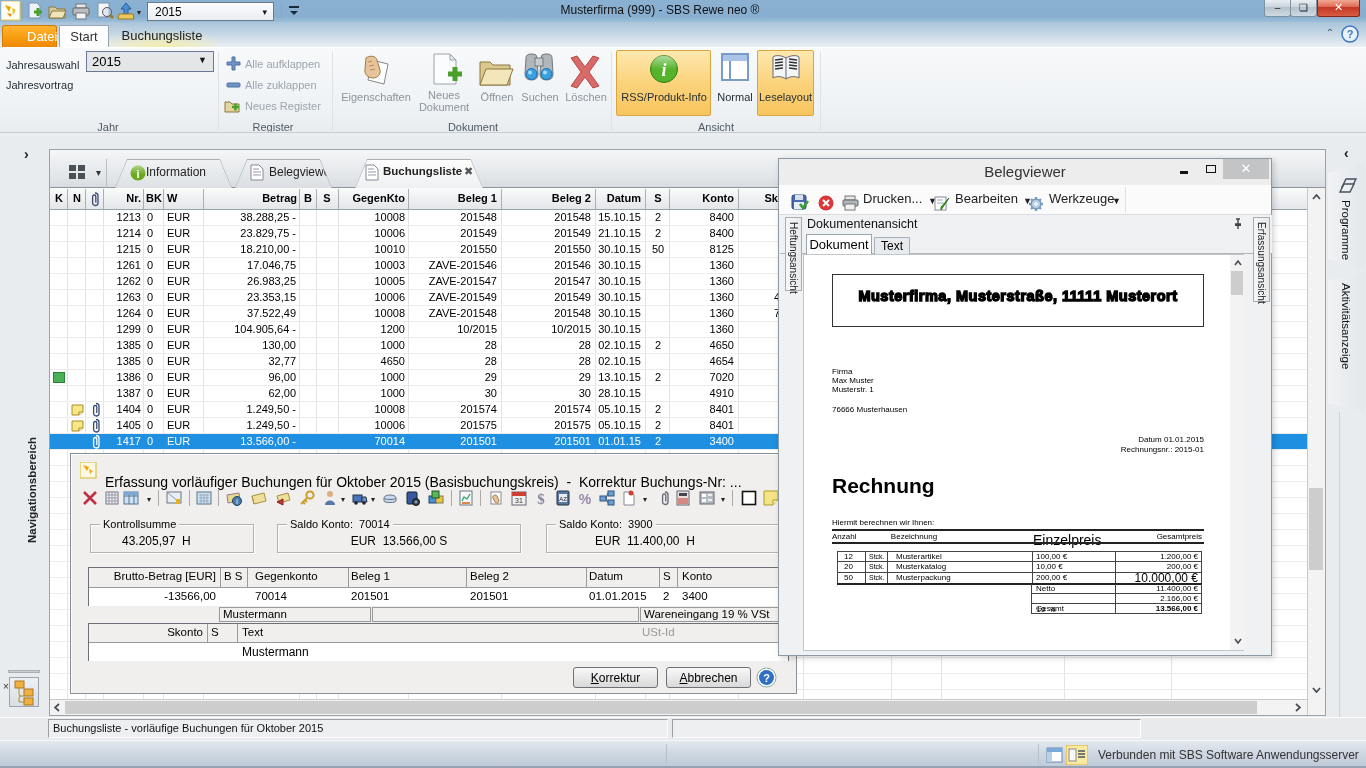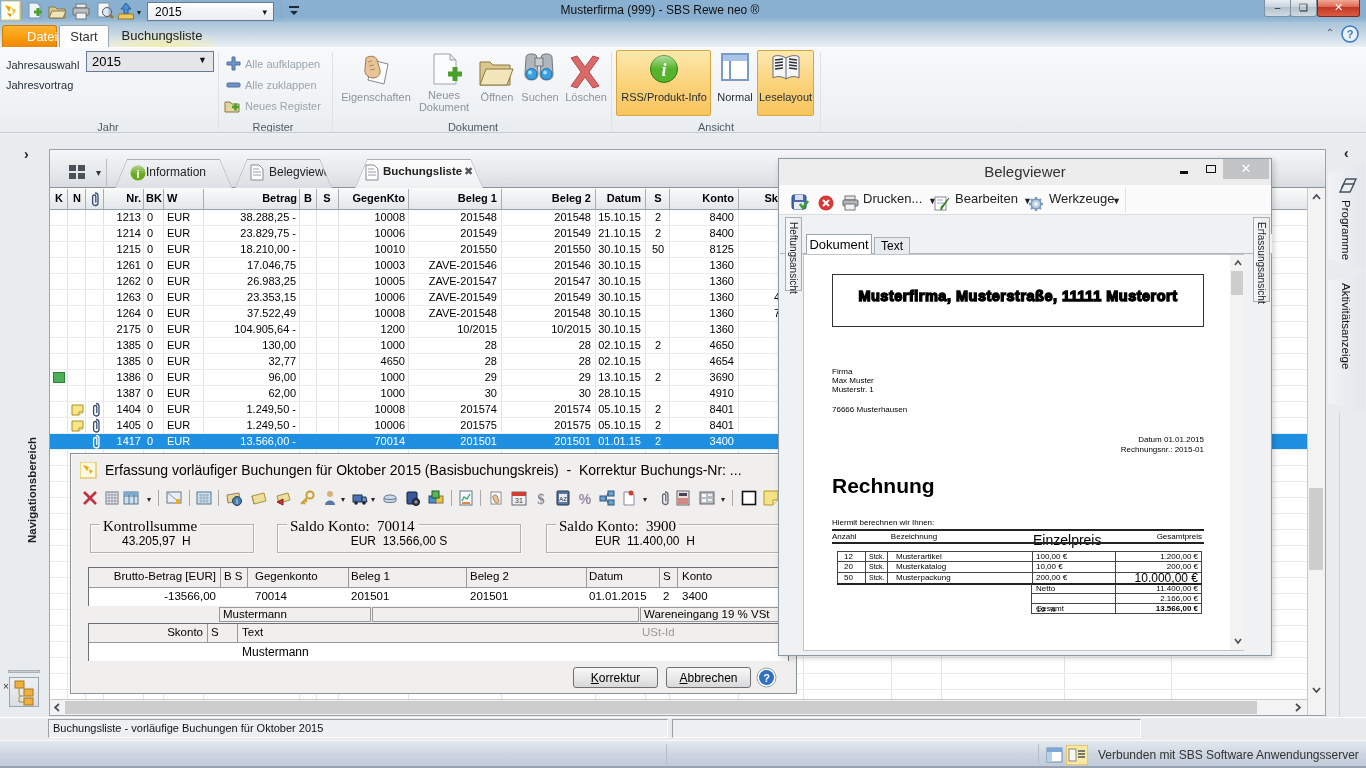--- a/index.html
+++ b/index.html
@@ -60,21 +60,21 @@
 
 .sbar{background:#f3f3f3;}
 .sthumb{background:#cdcdcd;}
 
 #statusrow{left:0;top:717px;width:1366px;height:23px;background:#e8eaec;border-top:1px solid #fff;}
 .sunken{top:2px;height:19px;border:1px solid;border-color:#9aa0a5 #fdfdfd #fdfdfd #9aa0a5;background:#edeff1;font-size:11px;color:#111;line-height:17px;}
 #bottombar{left:0;top:740px;width:1366px;height:28px;background:linear-gradient(#e4e9ef,#ccd5e0 55%,#c2ccd9);border-top:1px solid #f6f8fa;border-bottom:2px solid #96a2b2;}
 
 #panel{left:70px;top:317px;width:727px;height:241px;background:#f0efed;border:1px solid #8a9097;box-shadow:inset 1px 1px 0 #fbfbfa;}
 .gbox{top:70px;height:29px;border:1px solid #b5b2ad;box-shadow:inset 1px 1px 0 #fdfdfc, 1px 1px 0 #fdfdfc;}
-.gbox-label{position:absolute;top:-7px;left:9px;background:#f0efed;font-size:15px;padding:0 3px;color:#000;white-space:pre;font-family:Liberation Serif, serif;}
+.gbox-label{position:absolute;top:-7px;left:9px;background:#f0efed;font-size:11px;padding:0 3px;color:#000;white-space:pre;}
 .gbox-val{position:absolute;left:0;right:0;top:9px;text-align:center;font-size:12px;color:#000;white-space:pre;}
 .ftxt{font-size:11.5px;color:#000;white-space:pre;}
 .fsep{width:1px;background:#8f8f8f;}
 .btn{border:1px solid #6d7177;background:linear-gradient(#f8f8f8,#e6e6e6 60%,#d8d8d8);font-size:12px;color:#000;text-align:center;border-radius:3px;}
 
 #bv{left:778px;top:158px;width:494px;height:498px;background:#eff1f2;border:1px solid #8d99a3;box-shadow:2px 2px 6px rgba(0,0,0,.18);}
 #bv-title{left:0;top:0;width:492px;height:26px;background:#ededee;font-size:15px;color:#333;text-align:center;line-height:25px;}
 #bv-close{left:444px;top:0;width:46px;height:20px;background:#c3c4c5;color:#fff;font-size:13px;text-align:center;line-height:19px;}
 #bv-toolbar{left:0;top:26px;width:492px;height:30px;background:#fbfbfc;border-bottom:1px solid #d9dde0;}
 .bv-tbtxt{top:32px;font-size:13px;color:#222;}
@@ -427,21 +427,21 @@
           <span class="c-bet">37.522,49</span>
           <span class="c-gk">10008</span>
           <span class="c-b1">ZAVE-201548</span>
           <span class="c-b2">201548</span>
           <span class="c-dat">30.10.15</span>
           <span class="c-s2"></span>
           <span class="c-kto">1360</span>
           <span class="c-sk">7</span>
         </div>
         <div class="abs row" style="top:112px">
-          <span class="c-nr">2175</span>
+          <span class="c-nr">1299</span>
           <span class="c-bk">0</span>
           <span class="c-w">EUR</span>
           <span class="c-bet">104.905,64 -</span>
           <span class="c-gk">1200</span>
           <span class="c-b1">10/2015</span>
           <span class="c-b2">10/2015</span>
           <span class="c-dat">30.10.15</span>
           <span class="c-s2"></span>
           <span class="c-kto">1360</span>
         </div>
@@ -473,21 +473,21 @@
           <div class="abs" style="left:3px;top:2px;width:12px;height:11px;background:#4cb058;border:1px solid #2e8038;"></div>
           <span class="c-nr">1386</span>
           <span class="c-bk">0</span>
           <span class="c-w">EUR</span>
           <span class="c-bet">96,00</span>
           <span class="c-gk">1000</span>
           <span class="c-b1">29</span>
           <span class="c-b2">29</span>
           <span class="c-dat">13.10.15</span>
           <span class="c-s2">2</span>
-          <span class="c-kto">3690</span>
+          <span class="c-kto">7020</span>
         </div>
         <div class="abs row" style="top:176px">
           <span class="c-nr">1387</span>
           <span class="c-bk">0</span>
           <span class="c-w">EUR</span>
           <span class="c-bet">62,00</span>
           <span class="c-gk">1000</span>
           <span class="c-b1">30</span>
           <span class="c-b2">30</span>
           <span class="c-dat">28.10.15</span>
@@ -580,21 +580,21 @@
       <svg class="abs" style="left:1245px;top:553px" width="6" height="9">
         <path d="M1 1 L5 4.5 L1 8" fill="none" stroke="#4a4f54" stroke-width="1.8"></path>
       </svg>
     </div>
     <div class="abs" id="panel">
       <svg class="abs" style="left:9px;top:8px" width="17" height="17">
         <rect x="0" y="0" width="16" height="16" fill="#fdf8e2" stroke="#d8b830"></rect>
         <path d="M3 3 L9 5 L7 9 Z" fill="#f0a500"></path>
         <path d="M9 7 L13 9 L10 12 Z" fill="#e8b020"></path>
       </svg>
-      <div class="abs" style="left:34px;top:8px;font-size:14px;color:#000;white-space:pre;">Erfassung vorläufiger Buchungen für Oktober 2015 (Basisbuchungskreis)  -  Korrektur Buchungs-Nr: ...</div>
+      <div class="abs" style="left:34px;top:20px;font-size:14px;color:#000;white-space:pre;">Erfassung vorläufiger Buchungen für Oktober 2015 (Basisbuchungskreis)  -  Korrektur Buchungs-Nr: ...</div>
       <svg class="abs" style="left:11px;top:36px" width="16" height="16">
         <path d="M2 2 L14 14 M14 2 L2 14" stroke="#c03040" stroke-width="2.6"></path>
       </svg>
       <svg class="abs" style="left:33px;top:36px" width="16" height="16">
         <rect x="2" y="2" width="12" height="12" fill="#f2f2f2" stroke="#778"></rect>
         <path d="M2 5h12M2 8h12M2 11h12M5 2v12M8 2v12M11 2v12" stroke="#99a"></path>
       </svg>
       <svg class="abs" style="left:52px;top:36px" width="16" height="16">
         <rect x="1" y="2" width="14" height="12" fill="#cfe2f4" stroke="#578"></rect>
         <path d="M1 6h14M6 2v12M11 2v12" stroke="#578"></path>
@@ -825,20 +825,27 @@
       <svg class="abs" style="left:248px;top:36px" width="18" height="18">
         <circle cx="9" cy="9" r="5" fill="#b8cce0" stroke="#5880a8"></circle>
         <g stroke="#7a9cc0" stroke-width="2.4">
           <path d="M9 2v3M9 13v3M2 9h3M13 9h3M4 4l2 2M12 12l2 2M14 4l-2 2M4 14l2-2"></path>
         </g>
         <circle cx="9" cy="9" r="2" fill="#eef2f6"></circle>
       </svg>
       <div class="abs bv-tbtxt" style="left:270px;">Werkzeuge</div>
       <div class="abs" style="left:333px;top:37px;font-size:9px;color:#222">▼</div>
       <div class="abs" style="left:346px;top:28px;width:1px;height:26px;background:#dfe2e5"></div>
+      <div class="abs" style="left:1px;top:56px;width:492px;height:19px;background:#eff1f2;">
+        <div class="abs" style="left:27px;top:2px;font-size:12.5px;color:#111;">Dokumentenansicht</div>
+        <svg class="abs" style="left:452px;top:3px" width="12" height="13">
+          <path d="M4 1 h4 M6 1 v5 M3 6 h6 M6 6 v5" stroke="#444" stroke-width="1.4" fill="none"></path>
+          <path d="M3 6 h6 v2 h-6 Z" fill="#444"></path>
+        </svg>
+      </div>
       <div class="abs" style="left:1px;top:75px;width:492px;height:20px;background:#eff1f2;border-bottom:1px solid #b0b6bb;"></div>
       <div class="abs" style="left:27px;top:75px;width:66px;height:20px;background:#fff;border:1px solid #9aa4ad;border-bottom:none;font-size:13px;text-align:center;line-height:19px;">Dokument</div>
       <div class="abs" style="left:95px;top:78px;width:36px;height:17px;background:#e8ebee;border:1px solid #a8b0b8;border-bottom:none;font-size:12px;text-align:center;line-height:16px;">Text</div>
       <div class="abs vtab" style="left:6px;top:58px;height:74px;">
         <div class="vtext" style="position:absolute;left:2px;top:4px;">Heftungsansicht</div>
       </div>
       <div class="abs vtab" style="left:474px;top:58px;height:85px;">
         <div class="vtext" style="position:absolute;left:2px;top:4px;">Erfassungsansicht</div>
       </div>
       <div class="abs" id="bv-doc" style="width:441px;height:397px;">

